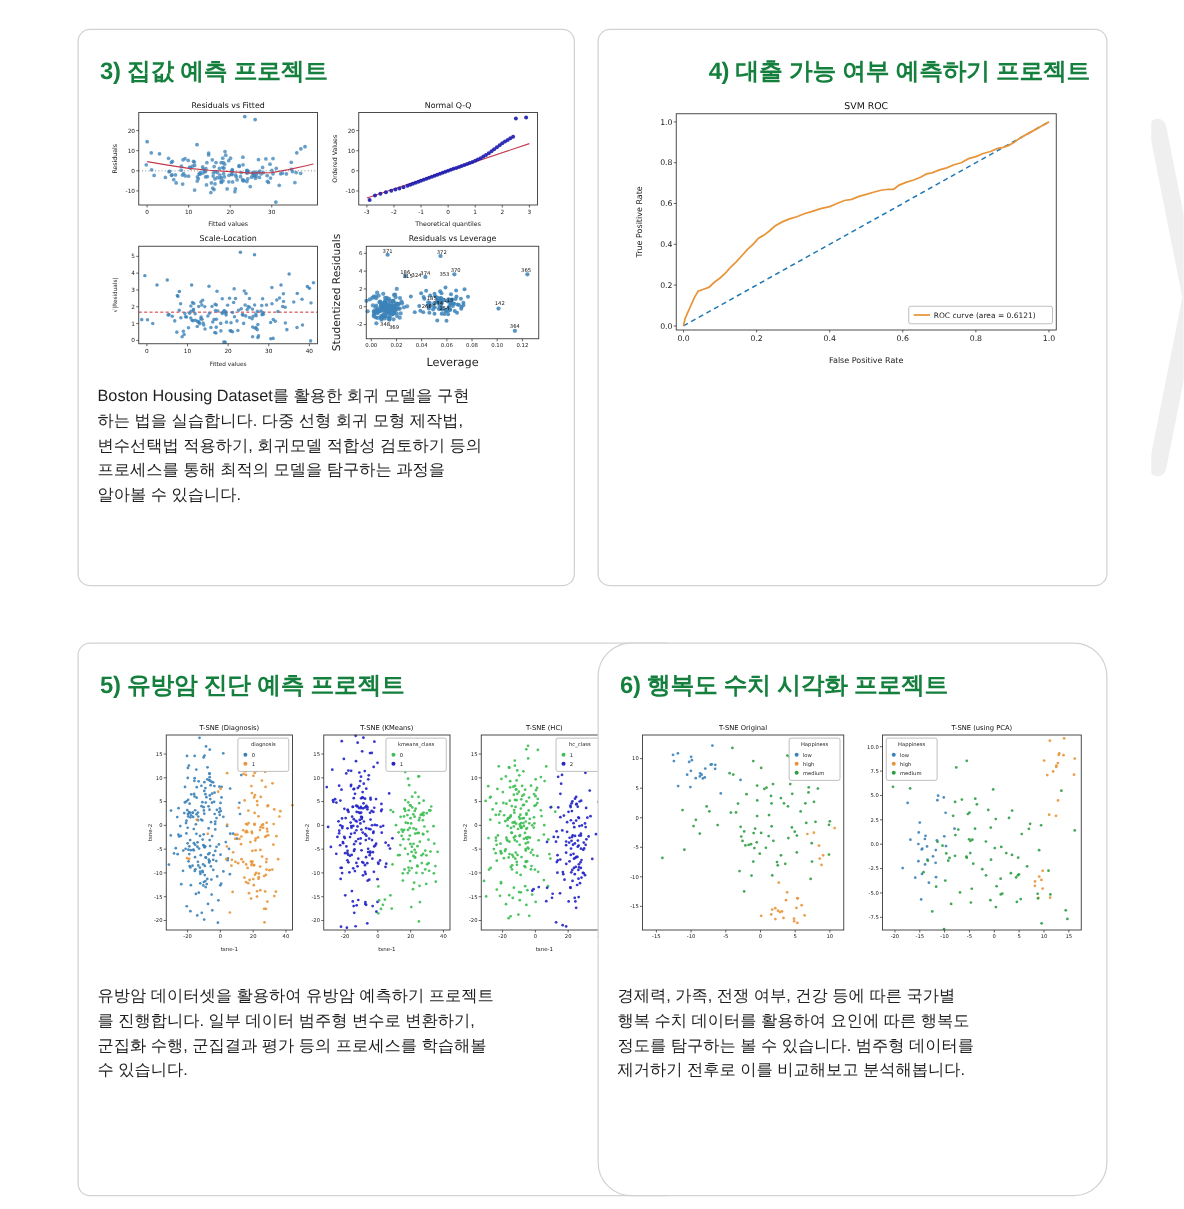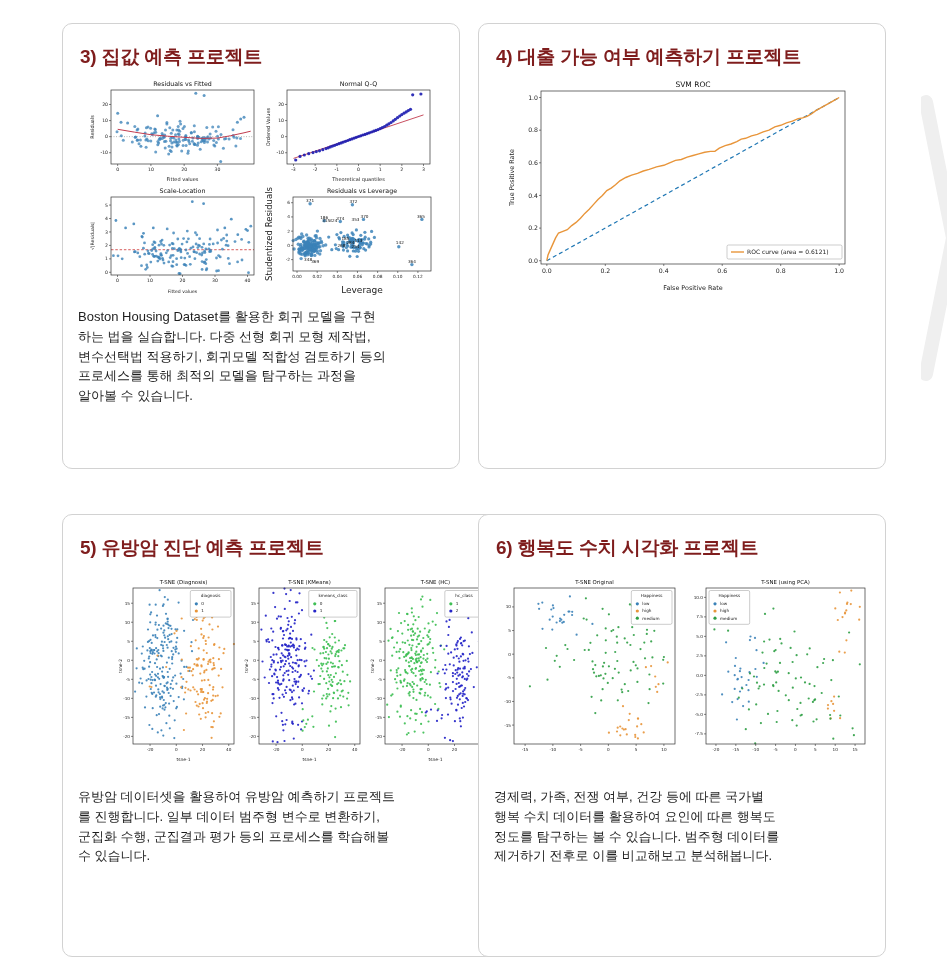--- a/index.html
+++ b/index.html
@@ -2,24 +2,24 @@
 <html><head>
 <meta charset="utf-8">
 <style>
   html,body{margin:0;padding:0;background:#ffffff;}
   body{width:947px;height:967px;overflow:hidden;position:relative;
        font-family:"Liberation Sans", sans-serif;color:#222;}
   .page{position:absolute;inset:0;}
   .card{position:absolute;background:#fff;border:1.5px solid #d2d2d2;border-radius:10px;
         box-sizing:border-box;padding:20px 13px;}
   .c0{left:62px;top:23px;width:398px;height:446px;}
-  .c1{left:478px;top:23px;width:408px;height:446px;}
+  .c1{left:478px;top:23px;width:408px;height:446px;text-align:right;}
   .c2{left:62px;top:514px;width:480px;height:443px;}
-  .c3{left:478px;top:514px;width:408px;height:443px;}
-  .card h2{margin:0 0 4px 4px;font-size:19px;font-weight:700;color:#7f1d1d;letter-spacing:-0.2px;}
+  .c3{left:478px;top:514px;width:408px;height:443px;border-radius:27px;}
+  .card h2{margin:0 0 4px 4px;font-size:19px;font-weight:700;color:#15803d;letter-spacing:-0.2px;}
   .plots{display:flex;justify-content:center;align-items:flex-start;gap:4px;}
   .grid2{display:grid;grid-template-columns:auto auto;justify-content:center;gap:2px 4px;}
   .c0 .plots{margin:8px 0 12px;}
   .c1 .plots{margin:6px 0 10px;}
   .c2 .plots{margin:16px 0 24px;}
   .c3 .plots{margin:16px 0 30px;}
   .desc{margin:0 2px;font-size:13px;line-height:1.52;color:#1e1e1e;white-space:pre-line;}
   svg text{font-family:"DejaVu Sans", sans-serif;}
   .chevron{position:absolute;right:0;top:88px;}
 </style>

